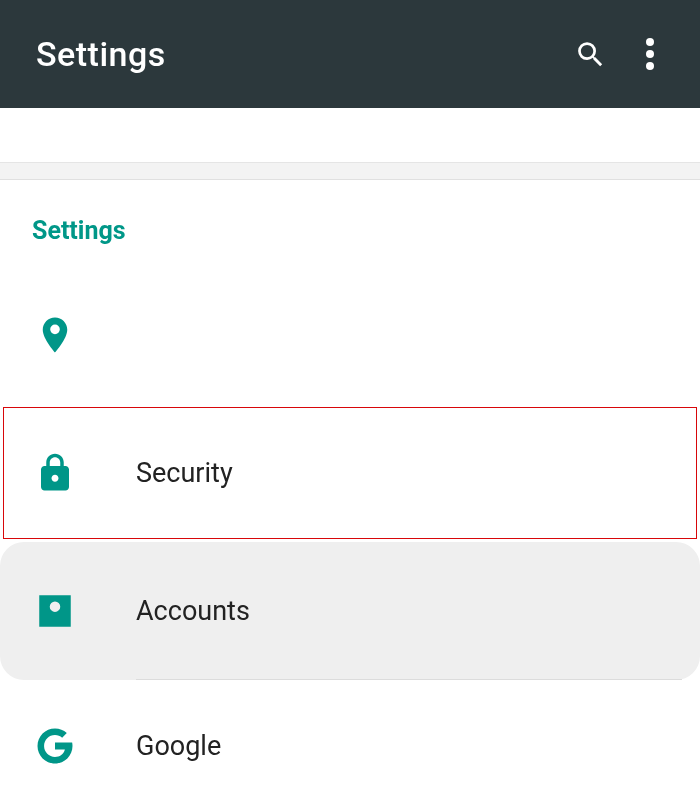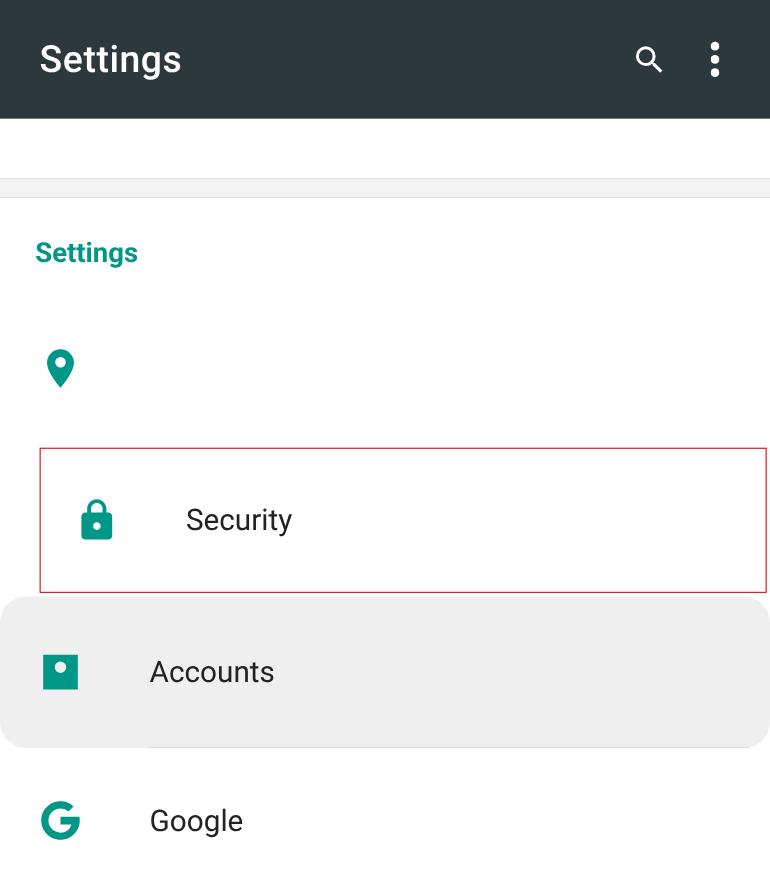--- a/index.html
+++ b/index.html
@@ -75,21 +75,20 @@
       height: 138px;
       padding-left: 24px;
       background: #ffffff;
       position: relative;
       cursor: pointer;
     }
     .item.highlighted {
       outline: 1px solid #d8070a;
       outline-offset: -4px;
       z-index: 5;
-      margin-left: 33px;
     }
     .item.tinted {
       background: #efefef;
       border-radius: 24px;
     }
     .item .icon-slot {
       width: 112px;
       display: flex;
       align-items: center;
       justify-content: flex-start;

